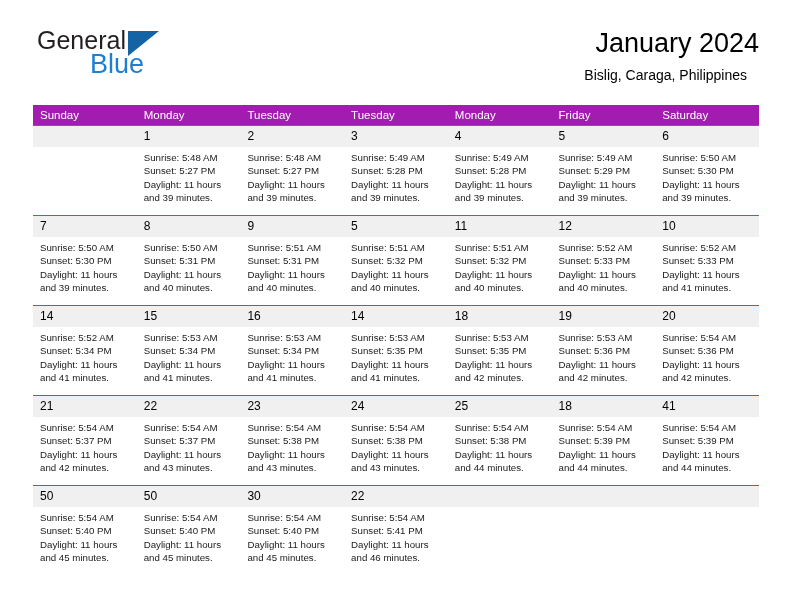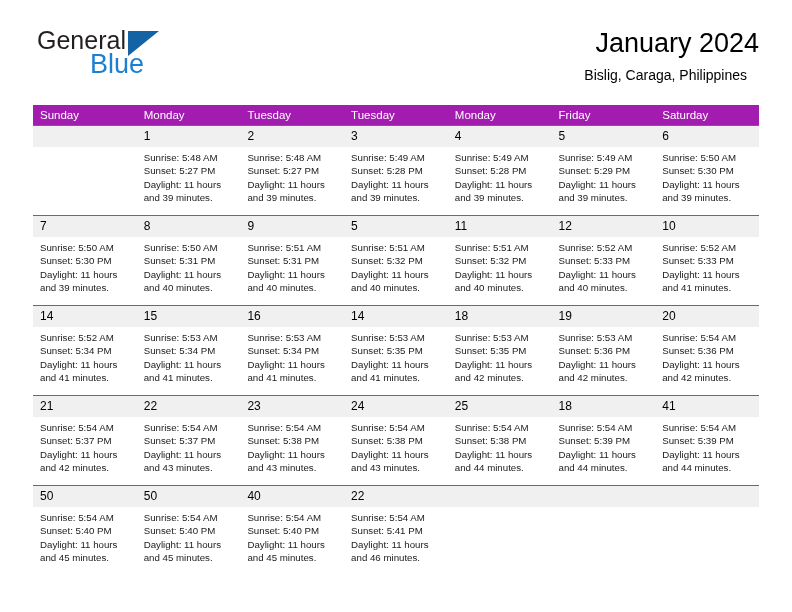--- a/index.html
+++ b/index.html
@@ -444,21 +444,21 @@
           <td>
             <div class="daynum">50</div>
             <div class="dayinfo">
               <div>Sunrise: 5:54 AM</div>
               <div>Sunset: 5:40 PM</div>
               <div>Daylight: 11 hours</div>
               <div>and 45 minutes.</div>
             </div>
           </td>
           <td>
-            <div class="daynum">40</div>
+            <div class="daynum">30</div>
             <div class="dayinfo">
               <div>Sunrise: 5:54 AM</div>
               <div>Sunset: 5:40 PM</div>
               <div>Daylight: 11 hours</div>
               <div>and 45 minutes.</div>
             </div>
           </td>
           <td>
             <div class="daynum">22</div>
             <div class="dayinfo">

